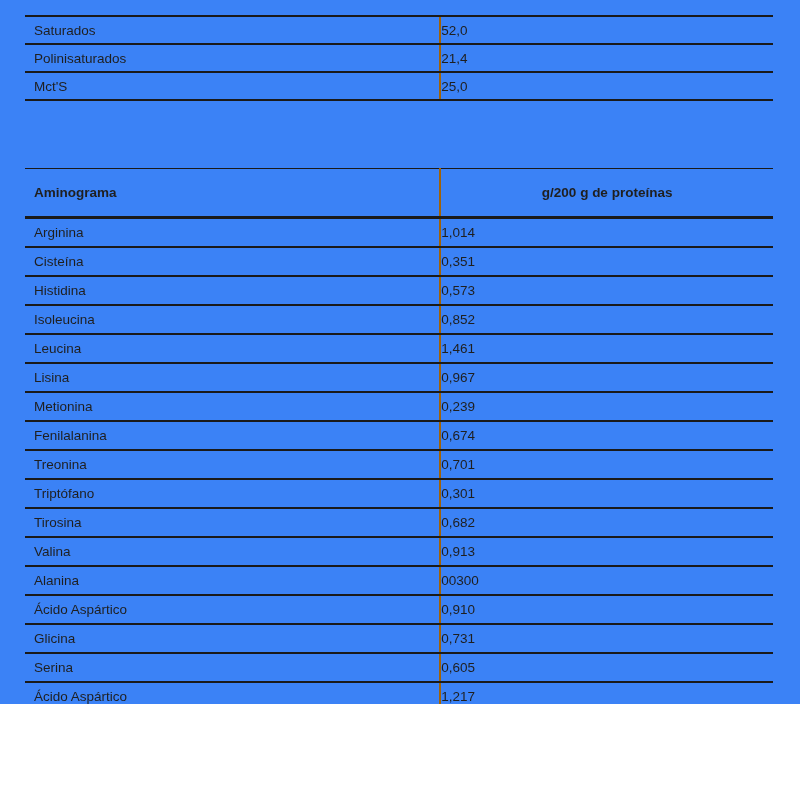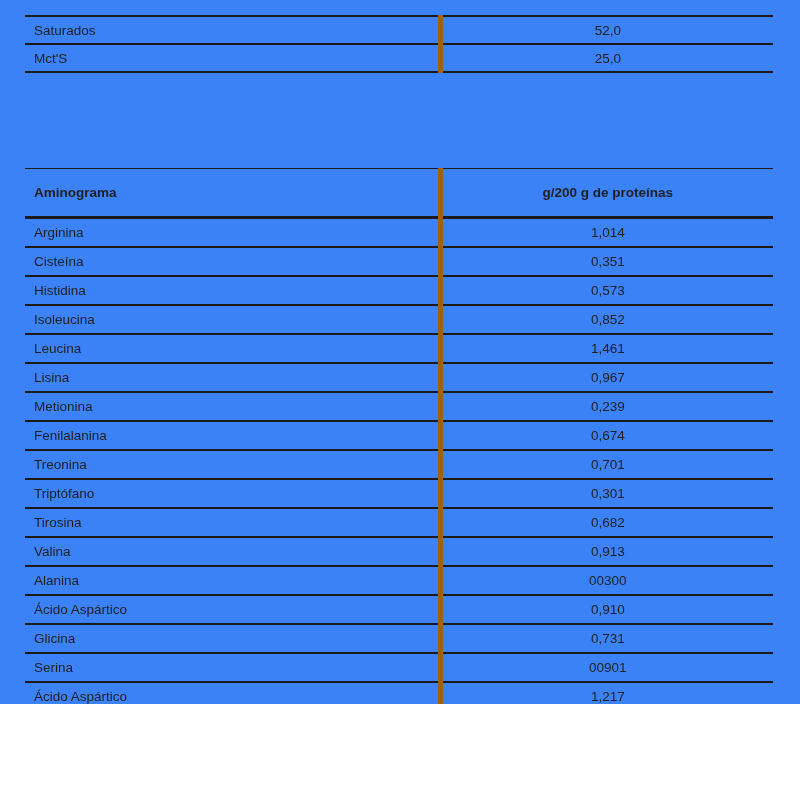--- a/index.html
+++ b/index.html
@@ -31,22 +31,21 @@
     overflow: hidden;
     white-space: nowrap;
   }
   .c1 {
     width: 55%;
     text-align: left;
     padding-left: 9px;
   }
   .c2 {
     width: 45%;
-    text-align: center;
-    border-left: 5px solid #a16207;
+    border-left: 2px solid #a16207;
   }
   
   .fat-table {
     top: 15px;
   }
   .fat-table tr {
     height: 28px;
   }
   .fat-table tr td {
     border-top: 2px solid #1a1a1a;
@@ -77,20 +76,24 @@
 </head>
 <body>
 
 <div class="page">
 
   <table class="fat-table">
     <tbody>
         <tr>
           <td class="c1">Saturados</td>
           <td class="c2">52,0</td>
+        </tr>
+        <tr>
+          <td class="c1">Polinisaturados</td>
+          <td class="c2">21,4</td>
         </tr>
         <tr>
           <td class="c1">Mct'S</td>
           <td class="c2">25,0</td>
         </tr>
       </tbody>
   </table>
 
   <table class="amino-table">
     <thead>
@@ -155,21 +158,21 @@
         <tr>
           <td class="c1">Ácido Aspártico</td>
           <td class="c2">0,910</td>
         </tr>
         <tr>
           <td class="c1">Glicina</td>
           <td class="c2">0,731</td>
         </tr>
         <tr>
           <td class="c1">Serina</td>
-          <td class="c2">00901</td>
+          <td class="c2">0,605</td>
         </tr>
         <tr>
           <td class="c1">Ácido Aspártico</td>
           <td class="c2">1,217</td>
         </tr>
       </tbody>
   </table>
 
 </div>
 

